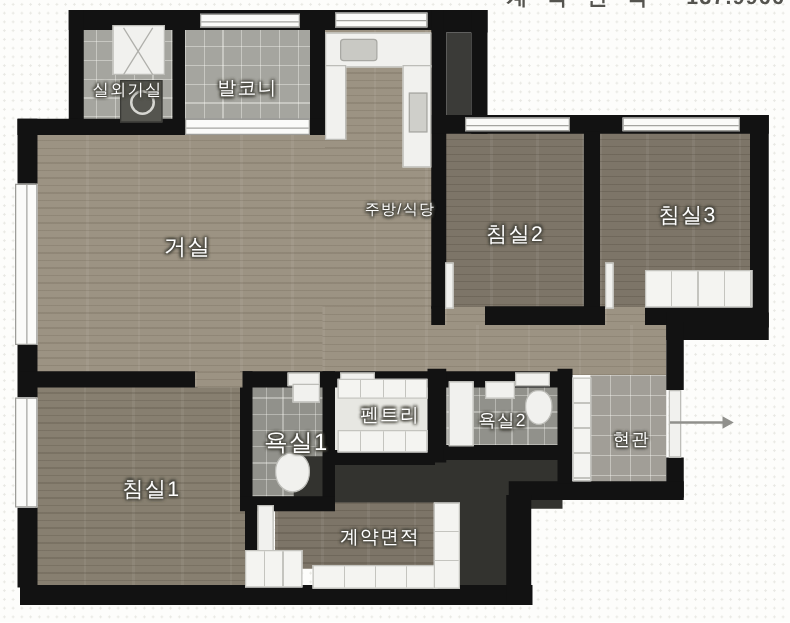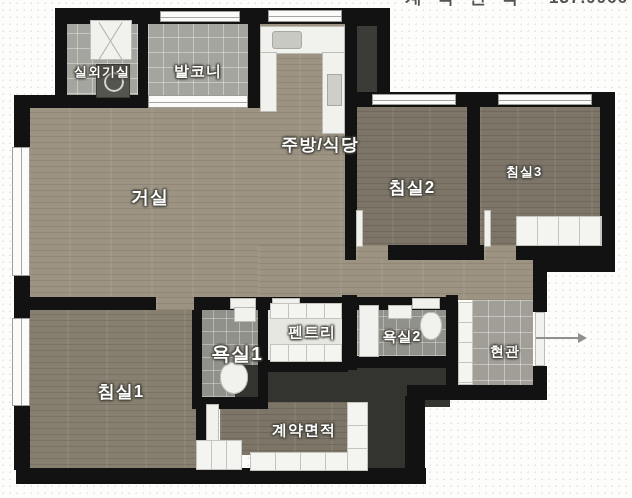--- a/index.html
+++ b/index.html
@@ -31,21 +31,21 @@
   .tile-e{background-color:#a19e97;
     background-image:repeating-linear-gradient(to bottom, rgba(250,250,245,.4) 0 1px, transparent 1px 16px),
                      repeating-linear-gradient(to right, rgba(250,250,245,.4) 0 1px, transparent 1px 16px);}
   .dark{background:#33332f;}
   .white-fix{position:absolute;background:#f1f1ee;border:1px solid #bdbdb8;box-sizing:border-box;}
   .window{position:absolute;background:#fbfbf9;border:1px solid #9d9d99;box-sizing:border-box;}
   .window.h::after{content:"";position:absolute;left:0;right:0;top:50%;height:1px;background:#a5a5a1;}
   .window.v::after{content:"";position:absolute;top:0;bottom:0;left:50%;width:1px;background:#a5a5a1;}
   .room-label{
     position:absolute;transform:translate(-50%,-50%);
-    color:#ffffff;font-weight:bold;white-space:nowrap;
+    color:#ffffff;font-weight:normal;white-space:nowrap;
     text-shadow:0 0 3px rgba(70,68,60,.95), 1px 1px 2px rgba(70,68,60,.95),
                 -1px -1px 2px rgba(70,68,60,.95), 1px -1px 2px rgba(70,68,60,.95),
                 -1px 1px 2px rgba(70,68,60,.95);
     letter-spacing:1px;
   }
   .shelf{position:absolute;background:#f4f4f1;border:1px solid #c4c4bf;box-sizing:border-box;
     background-image:repeating-linear-gradient(to right, transparent 0 17px, #c4c4bf 17px 18px);}
   .area-clip{position:absolute;top:0;right:4px;height:7px;overflow:hidden;white-space:nowrap;}
   .area-text{display:block;margin-top:-14px;font-size:17px;font-weight:bold;color:#55544f;}
   .area-text .k{letter-spacing:15px;}
@@ -160,24 +160,24 @@
   <div class="shelf" style="left:458px;top:302px;width:15px;height:83px;background-image:repeating-linear-gradient(to bottom, transparent 0 19px, #c4c4bf 19px 20px);"></div>
 
   <div class="shelf" style="left:250px;top:452px;width:100px;height:19px;background-image:repeating-linear-gradient(to right, transparent 0 24px, #c4c4bf 24px 25px);"></div>
   <div class="shelf" style="left:347px;top:402px;width:21px;height:69px;background-image:repeating-linear-gradient(to bottom, transparent 0 22px, #c4c4bf 22px 23px);"></div>
 
   <div class="shelf" style="left:196px;top:440px;width:46px;height:30px;background-image:repeating-linear-gradient(to right, transparent 0 14px, #c4c4bf 14px 15px);"></div>
   <div class="shelf" style="left:516px;top:216px;width:86px;height:30px;background-image:repeating-linear-gradient(to right, transparent 0 20px, #c4c4bf 20px 21px);"></div>
 
   <div class="room-label" style="left:102px;top:72px;font-size:13px;">실외기실</div>
   <div class="room-label" style="left:198px;top:71px;font-size:15px;">발코니</div>
-  <div class="room-label" style="left:298px;top:144px;font-size:17px;padding-left:44px;">주방/식당</div>
+  <div class="room-label" style="left:298px;top:168px;font-size:12px;padding-left:44px;">주방/식당</div>
   <div class="room-label" style="left:150px;top:197px;font-size:18px;">거실</div>
   <div class="room-label" style="left:412px;top:187px;font-size:17px;">침실2</div>
-  <div class="room-label" style="left:524px;top:172px;font-size:13px;">침실3</div>
+  <div class="room-label" style="left:550px;top:172px;font-size:17px;">침실3</div>
   <div class="room-label" style="left:121px;top:391px;font-size:17px;">침실1</div>
   <div class="room-label" style="left:237px;top:354px;font-size:19px;">욕실1</div>
   <div class="room-label" style="left:312px;top:332px;font-size:15px;">펜트리</div>
   <div class="room-label" style="left:402px;top:337px;font-size:14px;">욕실2</div>
   <div class="room-label" style="left:505px;top:352px;font-size:14px;">현관</div>
   <div class="room-label" style="left:304px;top:430px;font-size:15px;">계약면적</div>
 
   <div class="abs" style="left:536px;top:337px;width:44px;height:2px;background:#90908c;"></div>
   <div class="abs" style="left:578px;top:333px;width:0;height:0;border-top:5px solid transparent;border-bottom:5px solid transparent;border-left:9px solid #90908c;"></div>
 

